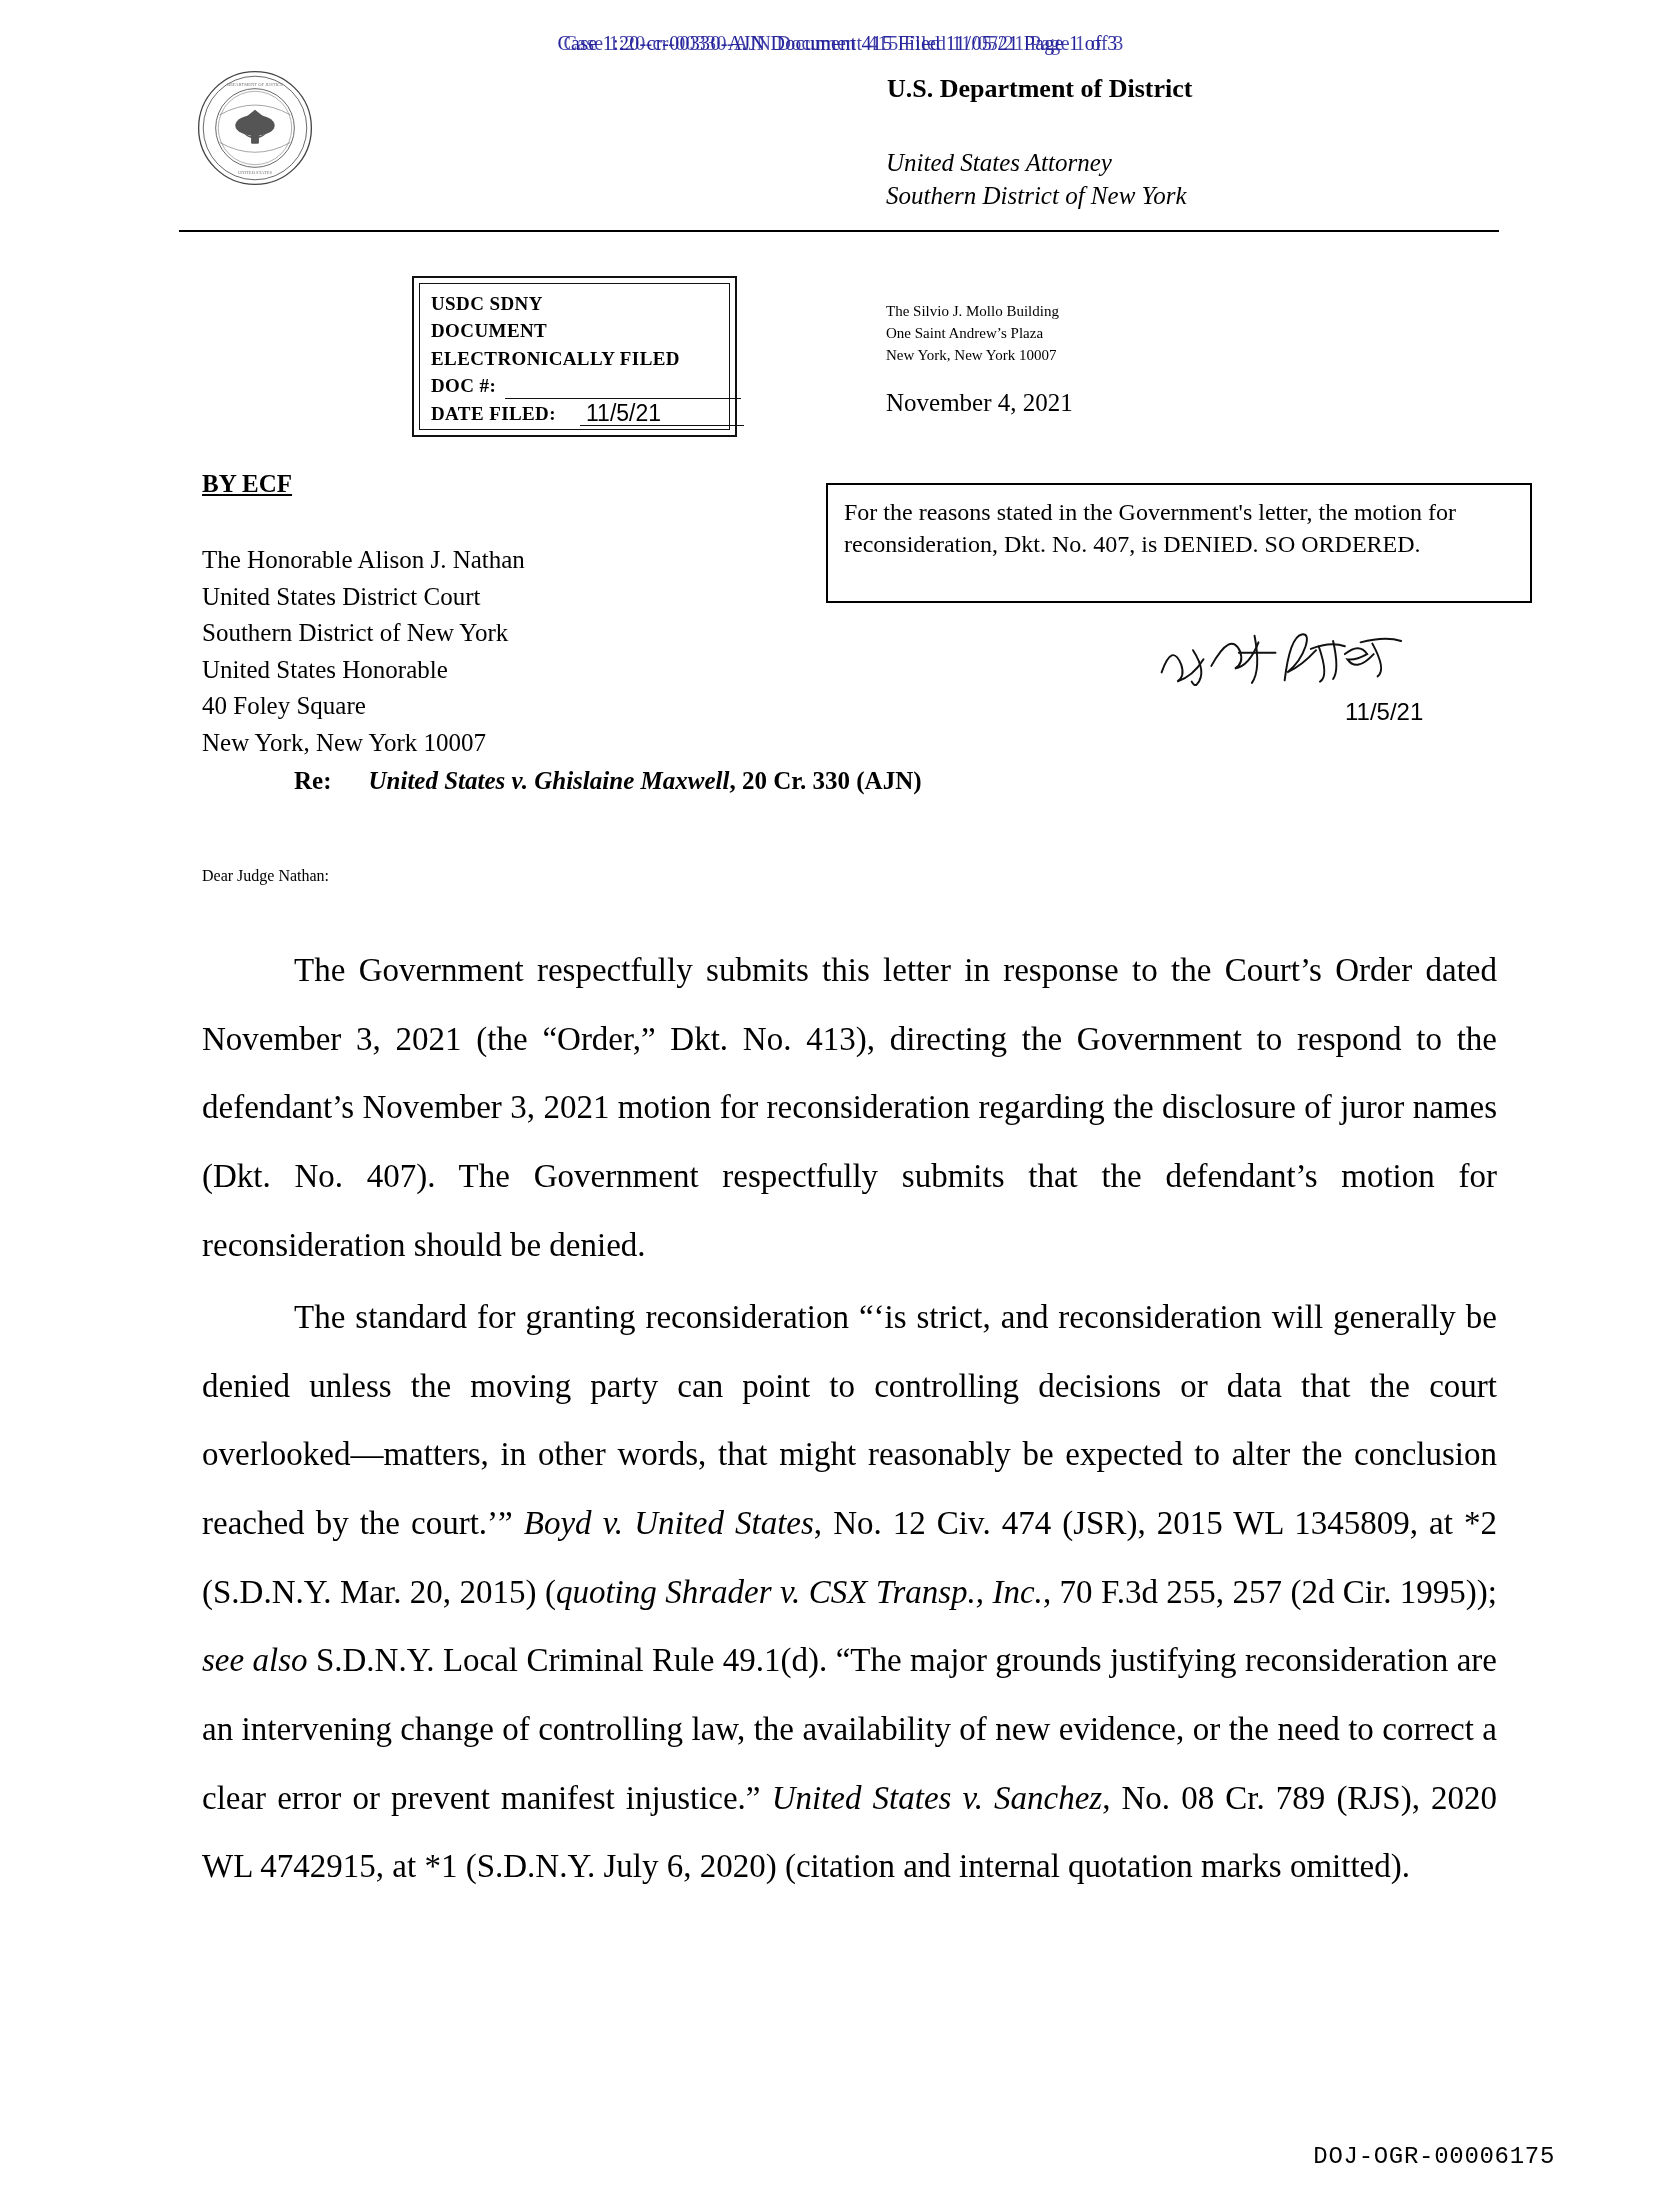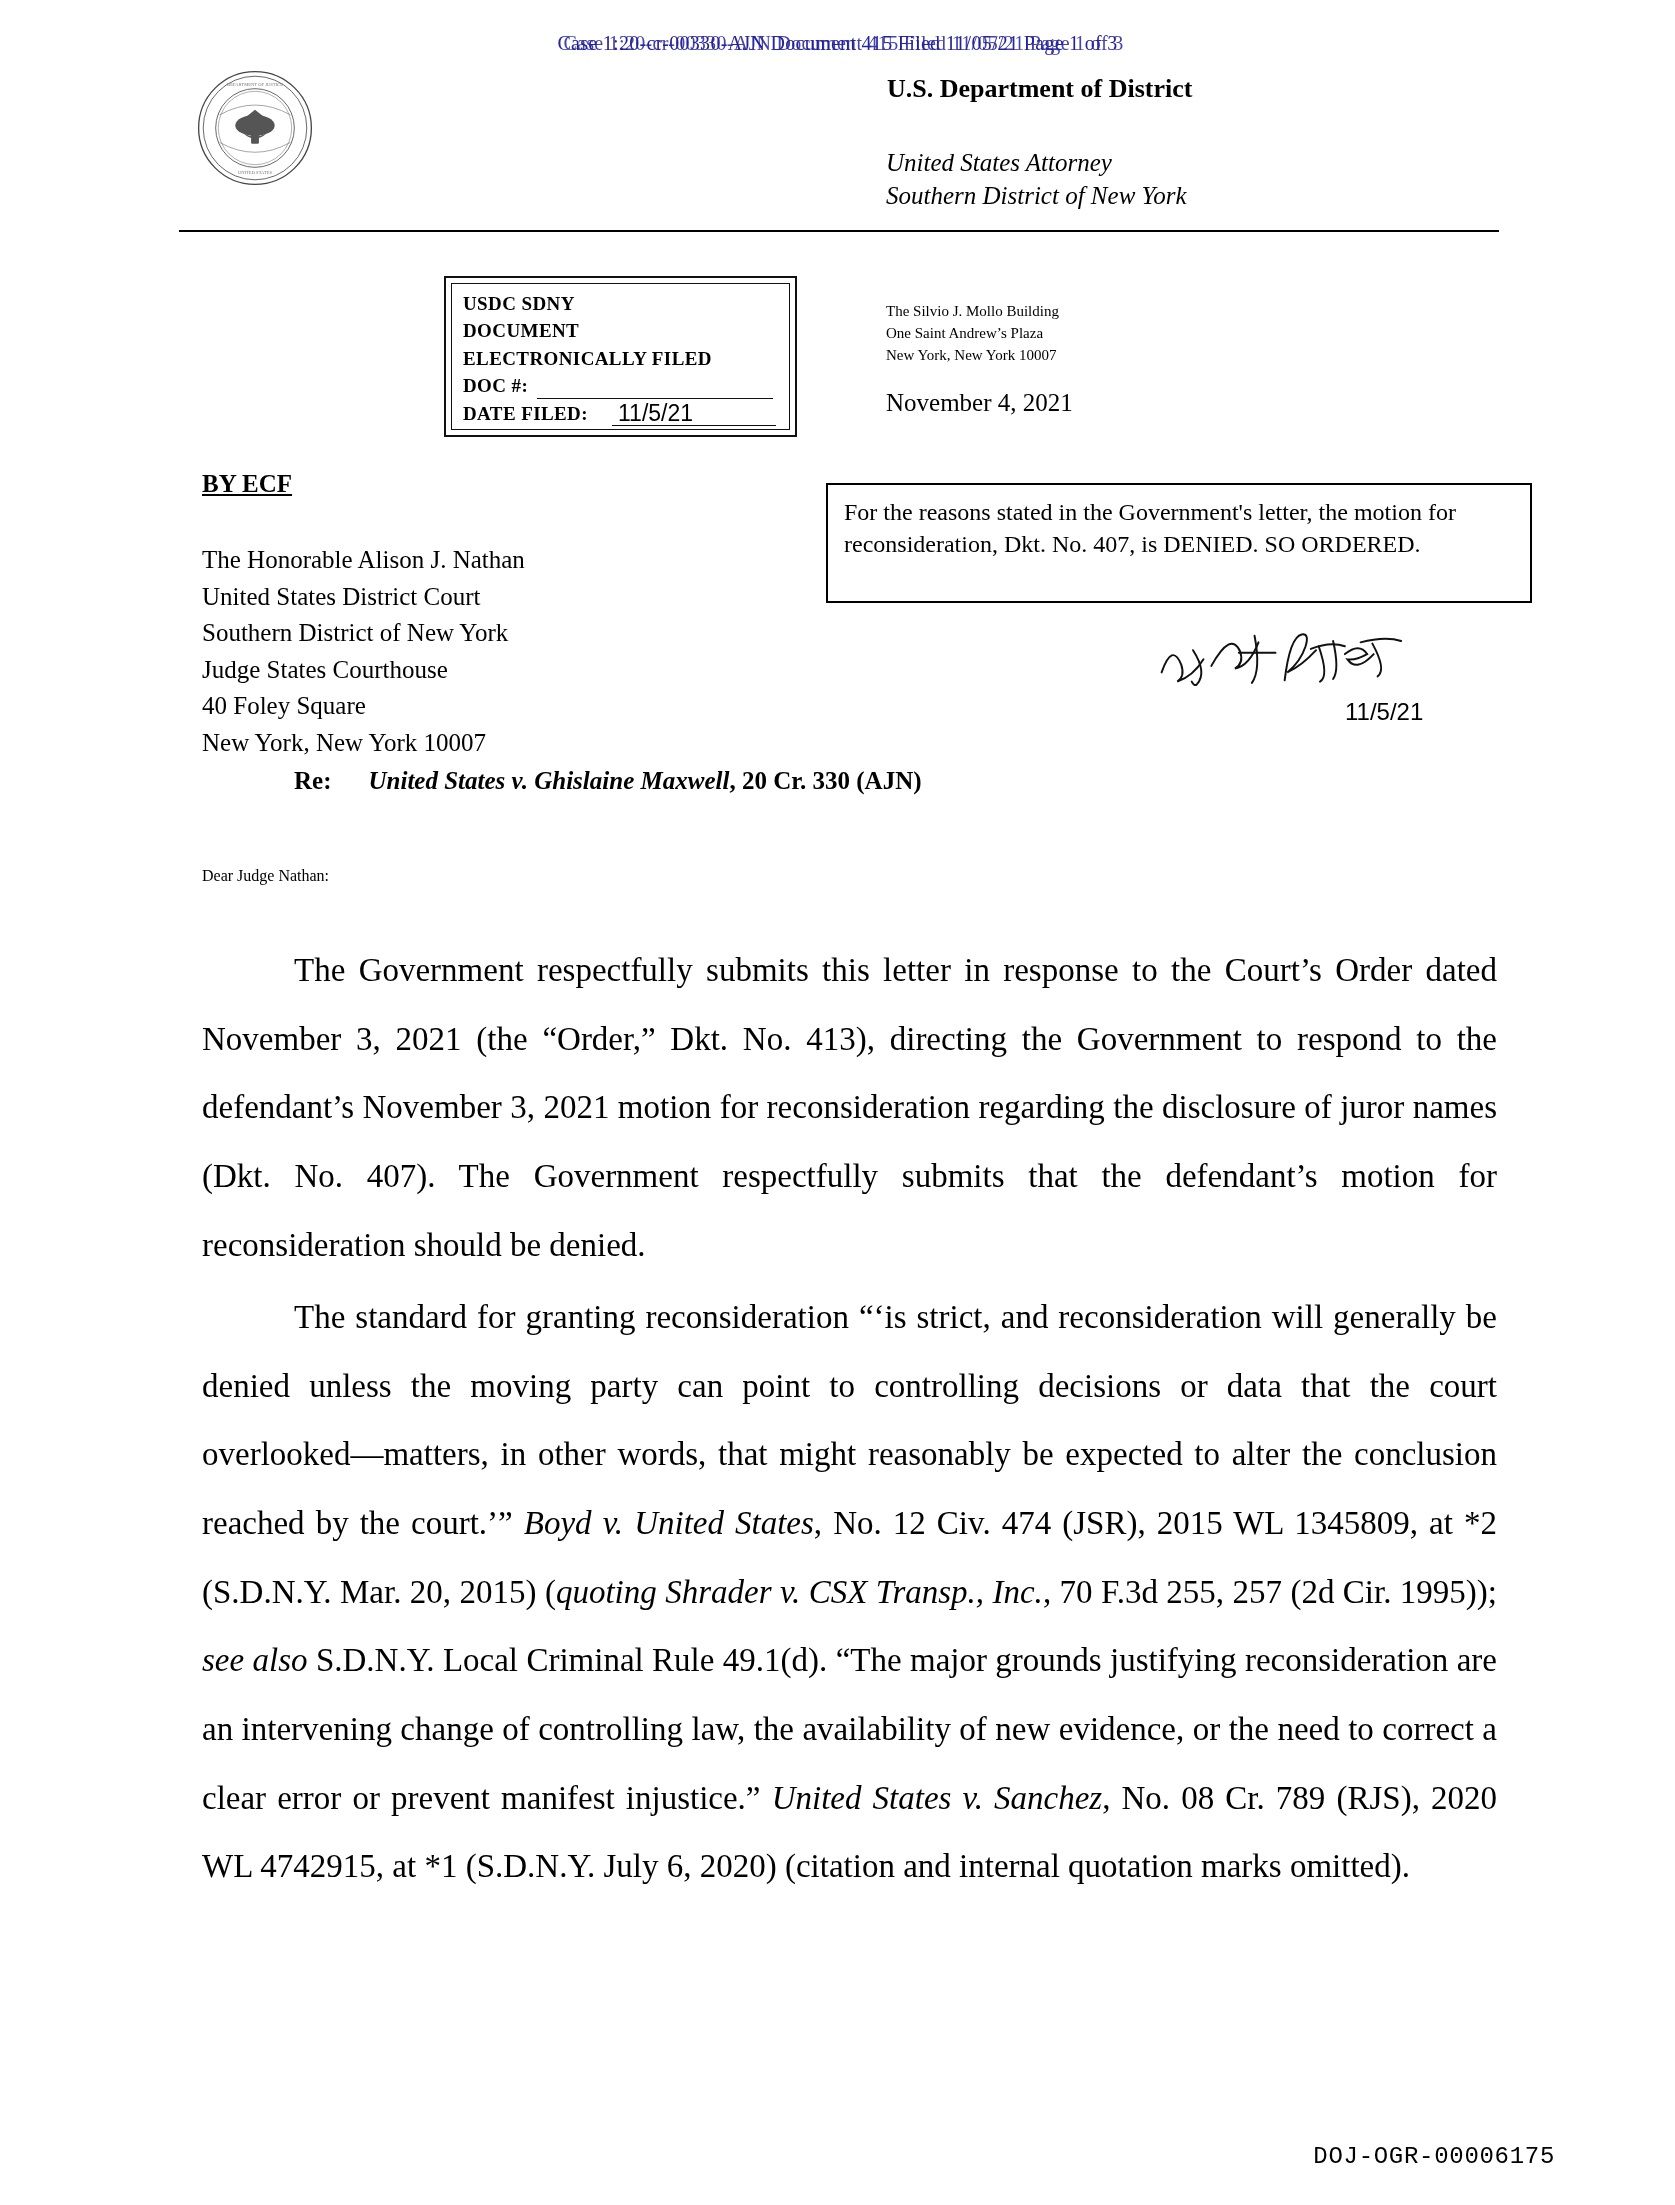--- a/index.html
+++ b/index.html
@@ -80,23 +80,23 @@
     left: 886px;
     top: 253px;
     font-size: 15px;
     line-height: 1.45;
     margin-top: 48px;
   }
 
   
   .filedstamp {
     position: absolute;
-    left: 444px;
+    left: 412px;
     top: 276px;
-    width: 353px;
+    width: 325px;
     height: 161px;
     border: 2px solid #111;
     box-sizing: border-box;
     font-family: "Liberation Serif", serif;
   }
   .filedstamp .inner {
     position: absolute;
     left: 4.6px; top: 4.6px; right: 4.6px; bottom: 4.6px;
     border: 1.3px solid #111;
   }
@@ -306,21 +306,21 @@
       <path d="M312 28 q38 -10 62 -2"></path>
     </g>
   </svg>
 </div>
 <div class="sigdate">11/5/21</div>
 
 <div class="recipient">
   <div>The Honorable Alison J. Nathan</div>
   <div>United States District Court</div>
   <div>Southern District of New York</div>
-  <div>Judge States Courthouse</div>
+  <div>United States Honorable</div>
   <div>40 Foley Square</div>
   <div>New York, New York 10007</div>
 </div>
 
 <div class="reline">
   <span class="relabel">Re:</span><span class="caseital">United States v. Ghislaine Maxwell</span><span>, 20 Cr. 330 (AJN)</span>
 </div>
 
 <div class="salutation">Dear Judge Nathan:</div>
 

